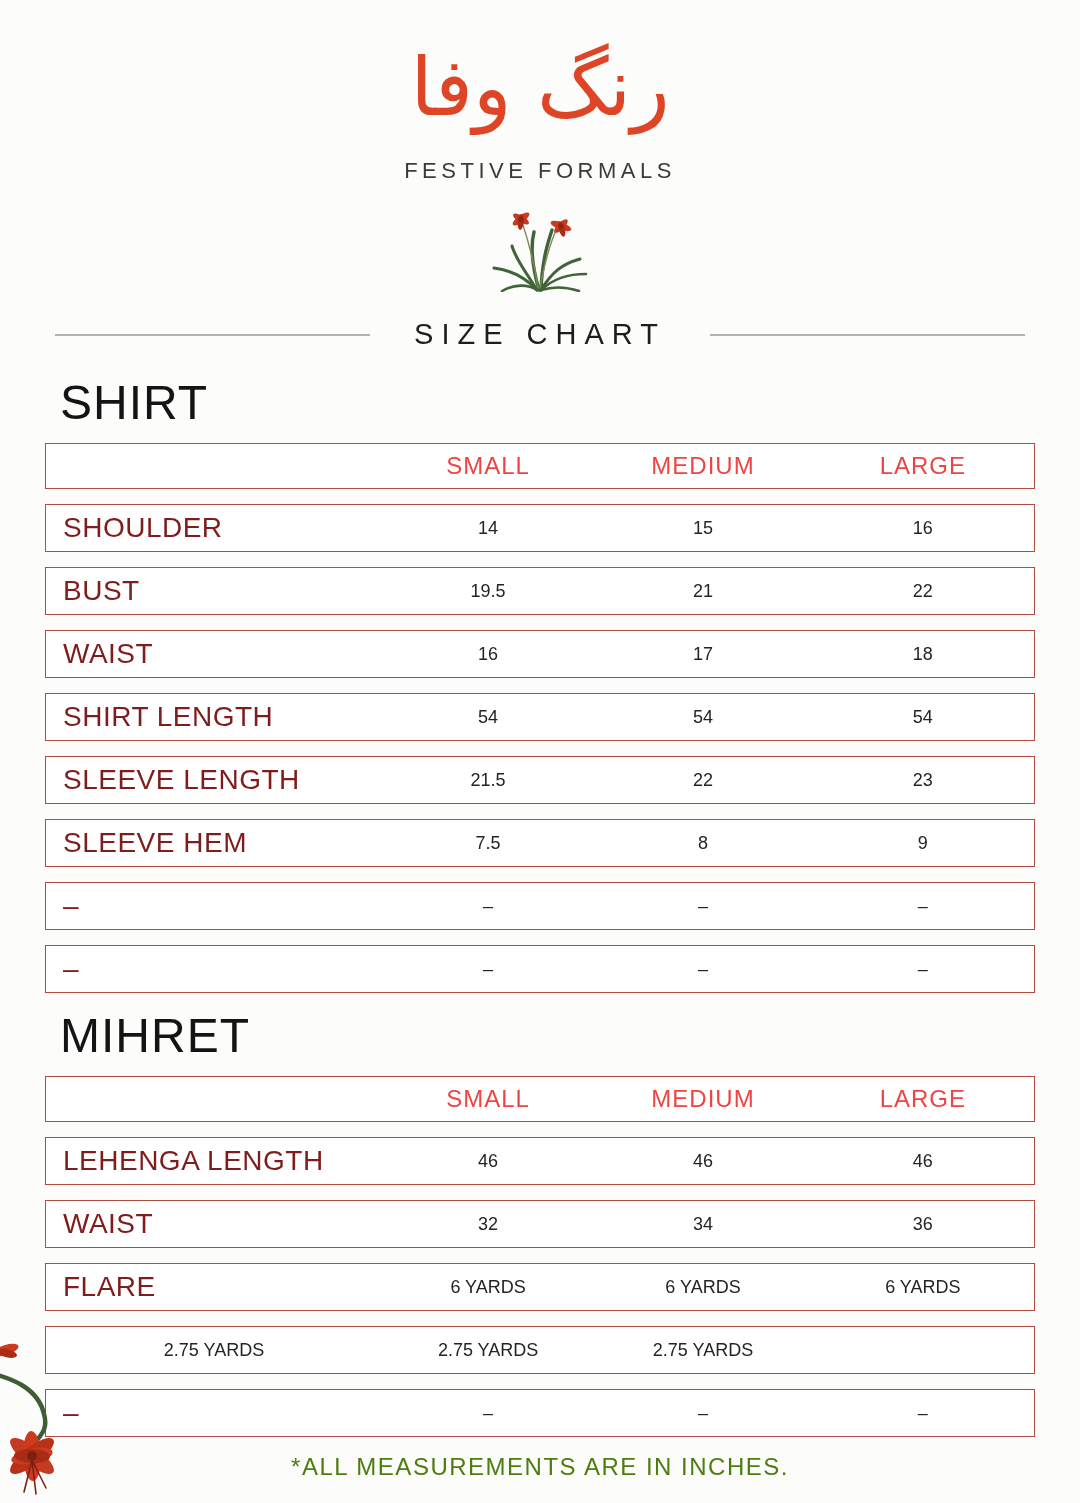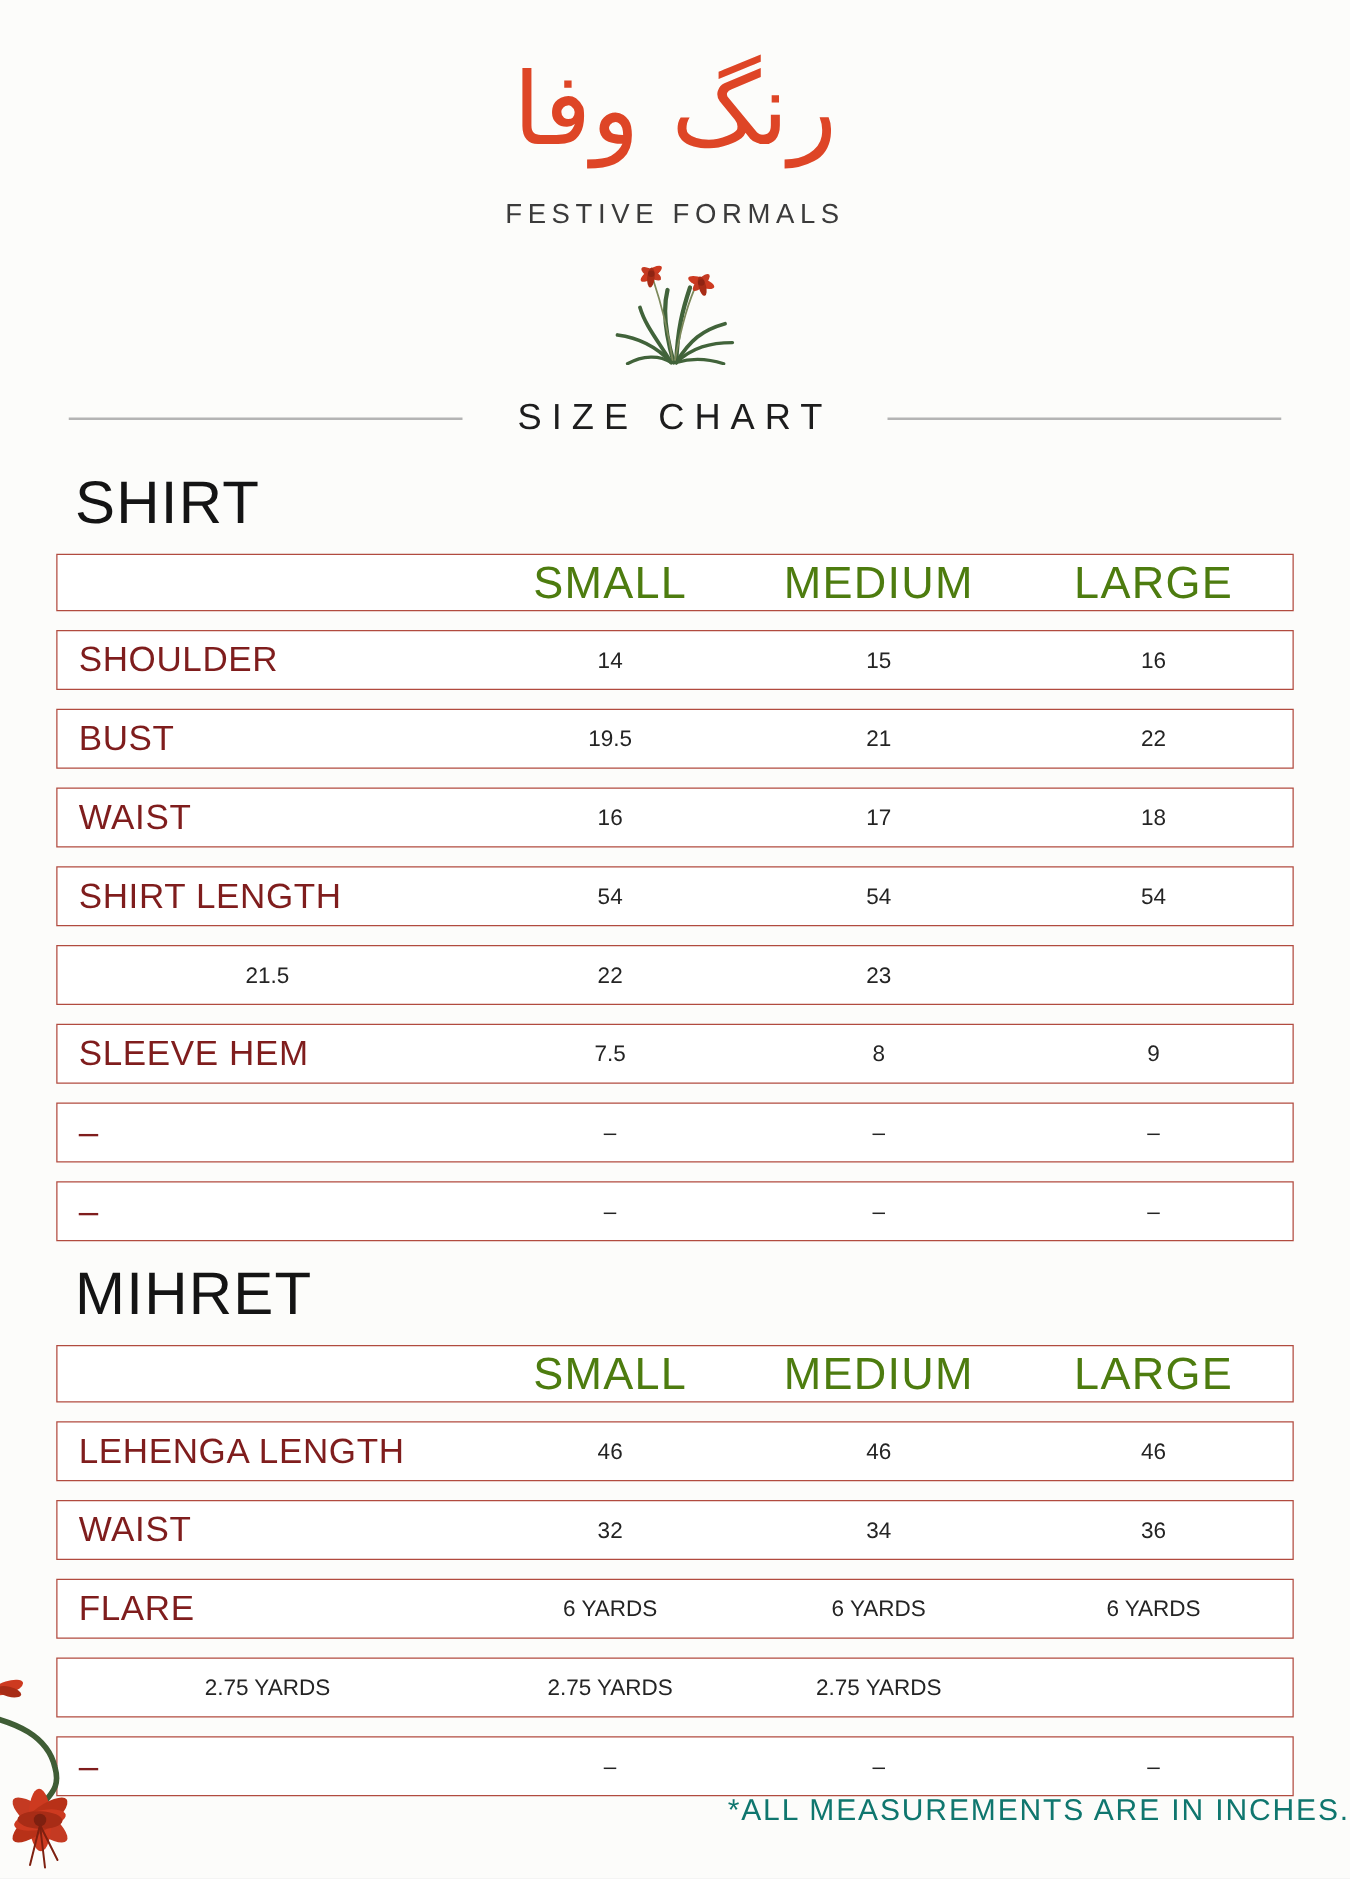--- a/index.html
+++ b/index.html
@@ -56,27 +56,27 @@
     align-items:center;
     height:46px;
     background:#ffffff;
     border:1.5px solid #b14b3f;
     margin-bottom:15px;
   }
   .srow.head-row{height:44px;}
   .cell{overflow:hidden;white-space:nowrap;}
   .cell.label{padding-left:17px;font-size:28px;letter-spacing:0.5px;color:#7f1d1d;}
   .cell.val{text-align:center;font-size:18px;color:#242424;}
-  .cell.head{text-align:center;font-size:36px;letter-spacing:1px;color:#4d7c0f;}
+  .cell.head{text-align:center;font-size:24px;letter-spacing:1px;color:#ef4444;}
   
   .footnote{
-    position:absolute;left:0;right:0;bottom:40px;
-    text-align:right;
+    position:absolute;left:0;right:0;bottom:22px;
+    text-align:center;
     font-size:24px;letter-spacing:1.5px;
-    color:#0f766e;
+    color:#4d7c0f;
   }
   .flower-corner{position:absolute;left:-14px;bottom:-8px;}
 </style>
 </head>
 <body>
 
 <div class="page">
 
   <div class="logo">رنگ وفا</div>
   <div class="subtitle">FESTIVE FORMALS</div>
@@ -142,20 +142,21 @@
       <div class="cell val">17</div>
       <div class="cell val">18</div>
     </div>
     <div class="srow">
       <div class="cell label">SHIRT LENGTH</div>
       <div class="cell val">54</div>
       <div class="cell val">54</div>
       <div class="cell val">54</div>
     </div>
     <div class="srow">
+      <div class="cell label">SLEEVE LENGTH</div>
       <div class="cell val">21.5</div>
       <div class="cell val">22</div>
       <div class="cell val">23</div>
     </div>
     <div class="srow">
       <div class="cell label">SLEEVE HEM</div>
       <div class="cell val">7.5</div>
       <div class="cell val">8</div>
       <div class="cell val">9</div>
     </div>

